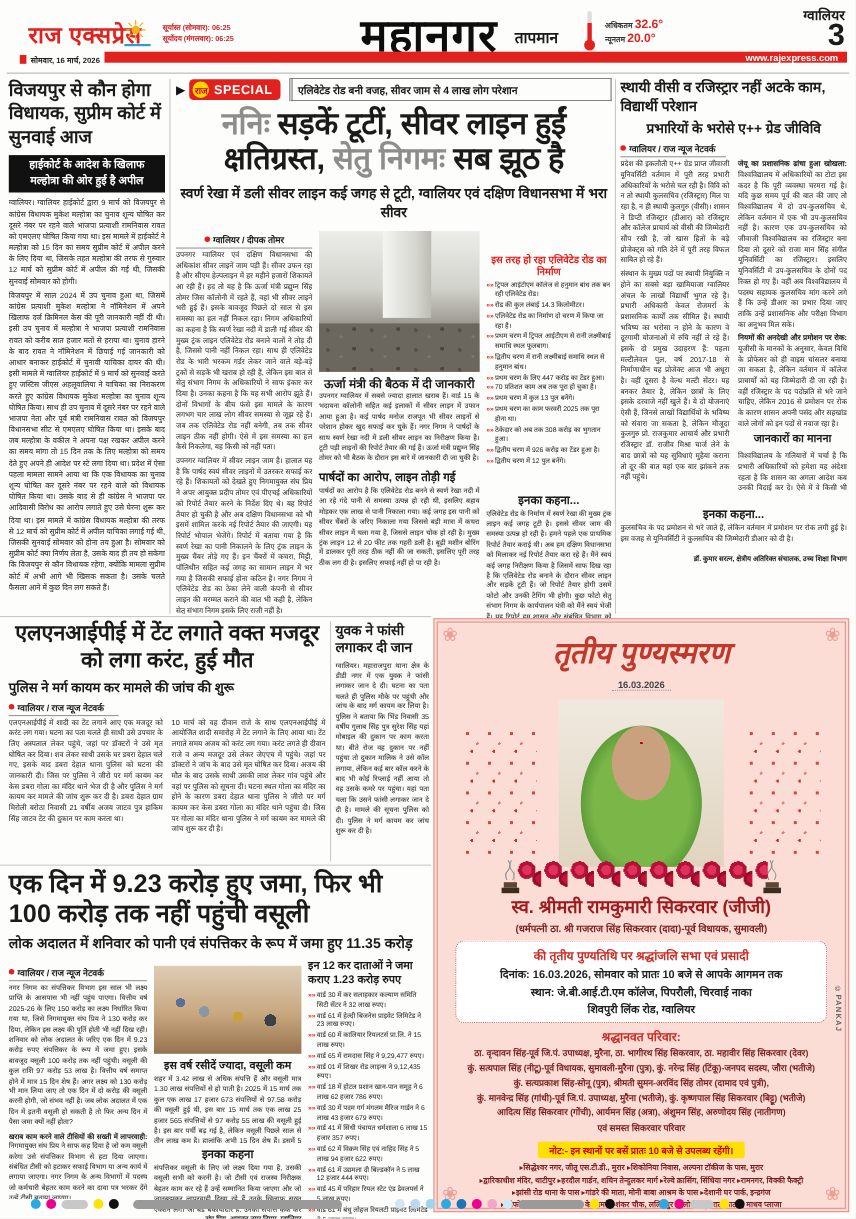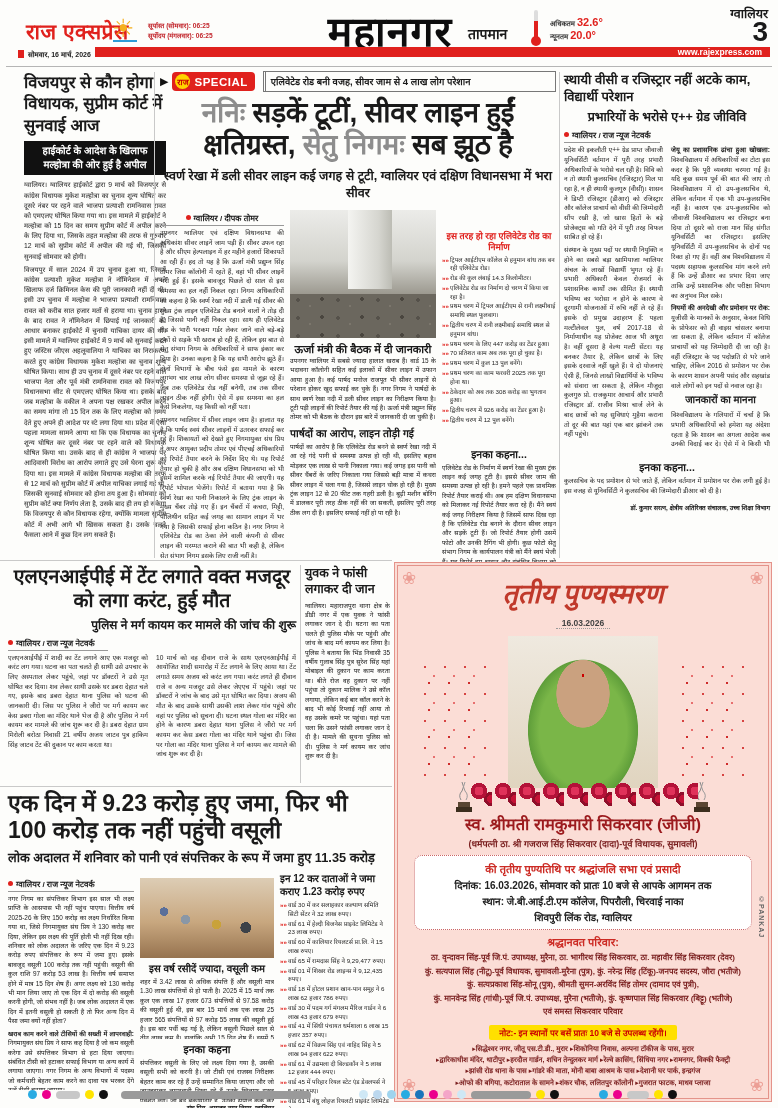--- a/index.html
+++ b/index.html
@@ -55,21 +55,21 @@
   .q-title{font-size:10.5px;font-weight:800;text-align:center;margin:3px 0 2px;}
   .q-attr{font-size:6.3px;font-weight:700;text-align:right;margin-top:1px;}
   
   .ra-h{font-size:13px;font-weight:800;line-height:1.28;}
   .ra-sub{font-size:12.5px;font-weight:700;text-align:center;margin-top:3px;}
   .cols2{column-count:2;column-gap:8px;}
   .inline-b{font-weight:800;}
   .mid-head{font-size:10px;font-weight:800;text-align:center;margin:2px 0;}
   
   .ta-h{font-size:19.5px;font-weight:900;line-height:1.22;text-align:center;}
-  .ta-sub{font-size:12px;font-weight:700;text-align:right;margin-top:3px;}
+  .ta-sub{font-size:12px;font-weight:700;text-align:left;margin-top:3px;}
   .sa-h{font-size:12.5px;font-weight:800;line-height:1.3;}
   
   .rv-h{font-size:23px;font-weight:900;line-height:1.18;}
   .rv-sub{font-size:12.8px;font-weight:700;margin-top:4px;}
   .rv-cap{font-size:10px;font-weight:800;text-align:center;margin:3px 0 2px;}
   .taxbox-t{font-size:10px;font-weight:800;line-height:1.3;margin-bottom:3px;}
   
   .photo{position:relative;overflow:hidden;background:#bbb;}
   .ph-main{background:linear-gradient(180deg,#ecece9 0%,#d3d3cd 40%,#97948a 68%,#6e6a60 100%);}
   .ph-pillar{position:absolute;left:40%;top:0;width:30%;height:62%;background:linear-gradient(90deg,#f4f4f1,#d5d5cf 70%,#bcbcb4);}
@@ -146,21 +146,21 @@
         <span class="temp-val">20.0°</span></div>
     </div>
     <div class="abs city" style="left:698px;top:5px;width:70px;">ग्वालियर</div>
     <div class="abs pageno" style="left:698px;top:19px;width:70px;">3</div>
     <div class="abs redbar" style="left:95px;top:47px;width:675px;height:10px;">
       <span>www.rajexpress.com</span>
     </div>
   </div>
   <div class="hrule" style="left:6px;top:66px;width:766px;background:#b5b5b5;"></div>
 
-  <div class="abs" style="left:24px;top:72px;width:142px;">
+  <div class="abs" style="left:8px;top:72px;width:142px;">
     <div class="la-h">विजयपुर से कौन होगा विधायक, सुप्रीम कोर्ट में सुनवाई आज</div>
     <div class="blackbox">
       <div>हाईकोर्ट के आदेश के खिलाफ</div>
       <div>मल्होत्रा की ओर हुई है अपील</div>
     </div>
     <div class="body7 j ovh" style="height:370px;margin-top:5px;">
       <p>ग्वालियर। ग्वालियर हाईकोर्ट द्वारा 9 मार्च को विजयपुर से कांग्रेस विधायक मुकेश मल्होत्रा का चुनाव शून्य घोषित कर दूसरे नंबर पर रहने वाले भाजपा प्रत्याशी रामनिवास रावत को एमएलए घोषित किया गया था। इस मामले में हाईकोर्ट ने मल्होत्रा को 15 दिन का समय सुप्रीम कोर्ट में अपील करने के लिए दिया था, जिसके तहत मल्होत्रा की तरफ से गुरुवार 12 मार्च को सुप्रीम कोर्ट में अपील की गई थी, जिसकी सुनवाई सोमवार को होगी।</p>
       <p>विजयपुर में साल 2024 में उप चुनाव हुआ था, जिसमें कांग्रेस प्रत्याशी मुकेश मल्होत्रा ने नॉमिनेशन में अपने खिलाफ दर्ज क्रिमिनल केस की पूरी जानकारी नहीं दी थी। इसी उप चुनाव में मल्होत्रा ने भाजपा प्रत्याशी रामनिवास रावत को करीब सात हजार मतों से हराया था। चुनाव हारने के बाद रावत ने नॉमिनेशन में छिपाई गई जानकारी को आधार बनाकर हाईकोर्ट में चुनावी याचिका दायर की थी। इसी मामले में ग्वालियर हाईकोर्ट में 9 मार्च को सुनवाई करते हुए जस्टिस जीएस अहलूवालिया ने याचिका का निराकरण करते हुए कांग्रेस विधायक मुकेश मल्होत्रा का चुनाव शून्य घोषित किया। साथ ही उप चुनाव में दूसरे नंबर पर रहने वाले भाजपा नेता और पूर्व मंत्री रामनिवास रावत को विजयपुर विधानसभा सीट से एमएलए घोषित किया था। इसके बाद जब मल्होत्रा के वकील ने अपना पक्ष रखकर अपील करने का समय मांगा तो 15 दिन तक के लिए मल्होत्रा को समय देते हुए अपने ही आदेश पर स्टे लगा दिया था। प्रदेश में ऐसा पहला मामला सामने आया था कि एक विधायक का चुनाव शून्य घोषित कर दूसरे नंबर पर रहने वाले को विधायक घोषित किया था। उसके बाद से ही कांग्रेस ने भाजपा पर आदिवासी विरोध का आरोप लगाते हुए उसे घेरना शुरू कर दिया था। इस मामले में कांग्रेस विधायक मल्होत्रा की तरफ से 12 मार्च को सुप्रीम कोर्ट में अपील याचिका लगाई गई थी, जिसकी सुनवाई सोमवार को होना तय हुआ है। सोमवार को सुप्रीम कोर्ट क्या निर्णय लेता है, उसके बाद ही तय हो सकेगा कि विजयपुर से कौन विधायक रहेगा, क्योंकि मामला सुप्रीम कोर्ट में अभी आगे भी खिसक सकता है। उसके चलते फैसला आने में कुछ दिन लग सकते हैं।</p>
     </div>
   </div>
@@ -361,20 +361,21 @@
       <div class="ad-dt">दिनांक: 16.03.2026, सोमवार को प्रातः 10 बजे से आपके आगमन तक</div>
       <div class="ad-dt">स्थान: जे.बी.आई.टी.एम कॉलेज, पिपरौली, चिरवाई नाका</div>
       <div class="ad-dt">शिवपुरी लिंक रोड, ग्वालियर</div>
     </div>
     <div class="ad-fam-h">श्रद्धानवत परिवार:</div>
     <div class="fam" style="padding:0 10px;">
       <div>ठा. वृन्दावन सिंह-पूर्व जि.पं. उपाध्यक्ष, मुरैना, ठा. भागीरथ सिंह सिकरवार, ठा. महावीर सिंह सिकरवार (देवर)</div>
       <div>कुं. सत्यपाल सिंह (नीटू)-पूर्व विधायक, सुमावली-मुरैना (पुत्र), कुं. नरेन्द्र सिंह (टिंकू)-जनपद सदस्य, जौरा (भतीजे)</div>
       <div>कुं. सत्यप्रकाश सिंह-सोनू (पुत्र), श्रीमती सुमन-अरविंद सिंह तोमर (दामाद एवं पुत्री),</div>
       <div>कुं. मानवेन्द्र सिंह (गांधी)-पूर्व जि.पं. उपाध्यक्ष, मुरैना (भतीजे), कुं. कृष्णपाल सिंह सिकरवार (बिट्टू) (भतीजे)</div>
+      <div>आदित्य सिंह सिकरवार (गोंची), आर्यमन सिंह (अत्रा), अंशुमन सिंह, अरुणोदय सिंह (नातीगण)</div>
       <div>एवं समस्त सिकरवार परिवार</div>
     </div>
     <div class="ctr" style="margin-top:3px;">
       <span class="note">नोट:- इन स्थानों पर बसें प्रातः 10 बजे से उपलब्ध रहेंगी।</span>
     </div>
     <div class="stops" style="margin-top:3px;padding:0 8px;">
       <div>▸सिद्धेश्वर नगर, जीतू एस.टी.डी., मुरार ▸शिकोनिया निवास, अल्पना टॉकीज के पास, मुरार</div>
       <div>▸द्वारिकाधीश मंदिर, थाटीपुर ▸हरदौल गार्डन, शचिन तेन्दुलकर मार्ग ▸रेल्वे क्रासिंग, सिंधिया नगर ▸रामनगर, विक्की फैक्ट्री</div>
       <div>▸झांसी रोड थाना के पास ▸गांडरे की माता, मोनी बाबा आश्रम के पास ▸देशानी घर पार्क, इन्द्रगंज</div>
       <div>▸ओफो की बगिया, कटोराताल के सामने ▸शंकर चौक, ललितपुर कॉलोनी ▸गुजरात फाटक, माधव प्लाजा</div>

